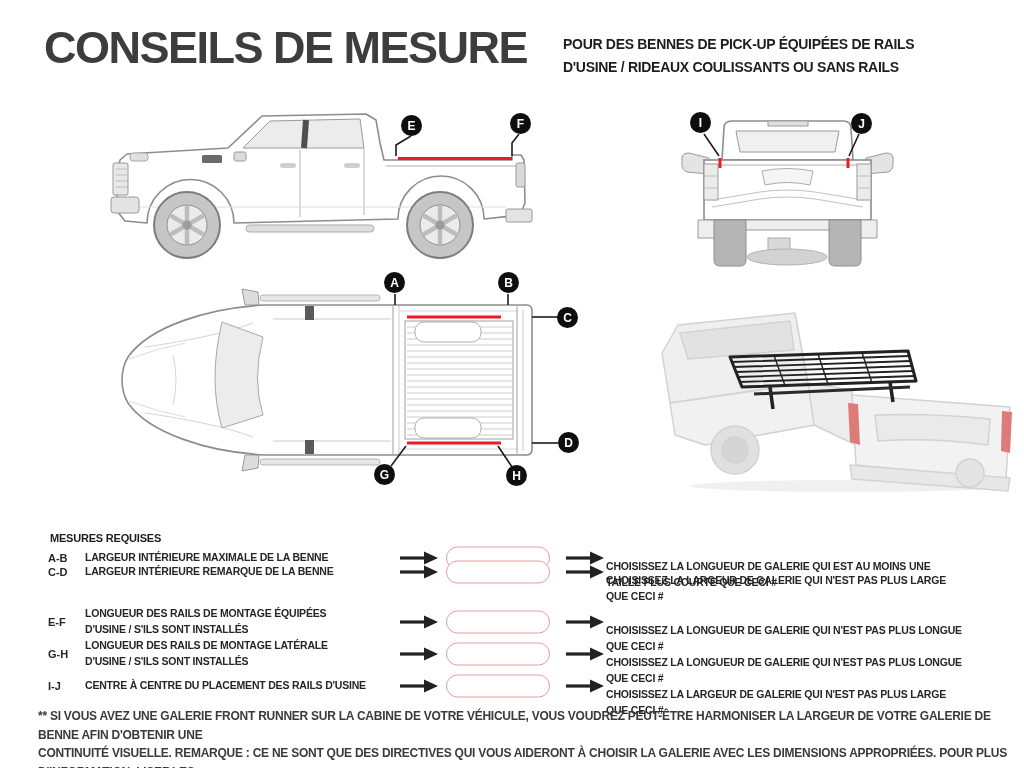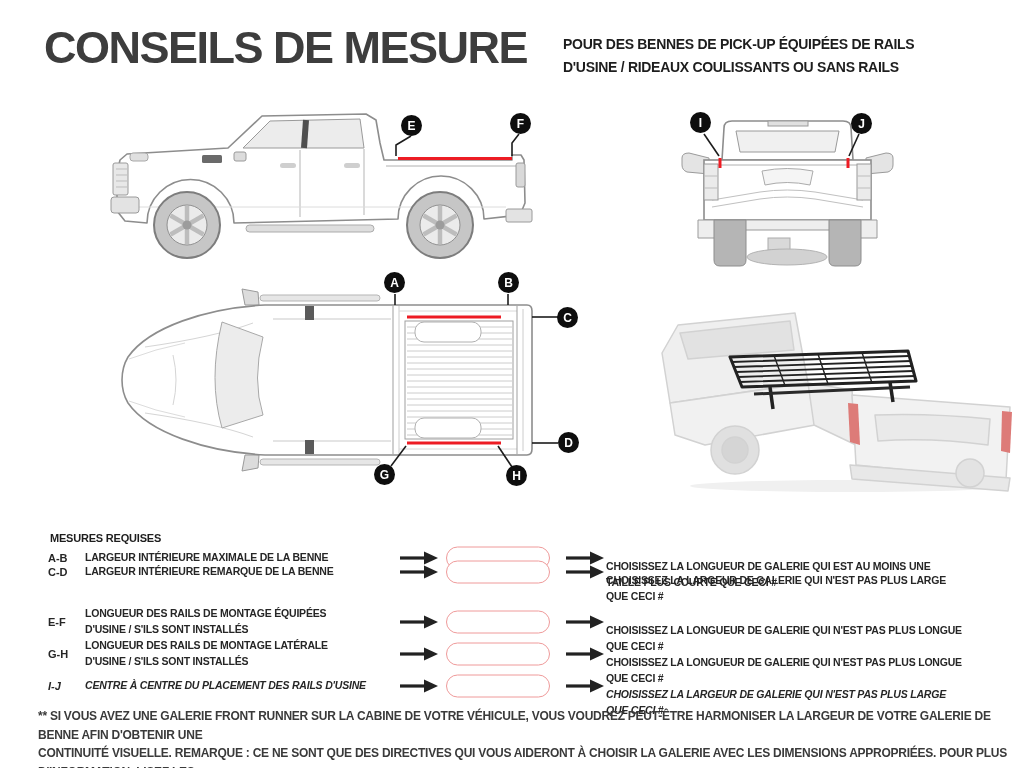--- a/index.html
+++ b/index.html
@@ -256,21 +256,21 @@
       </svg>
     <div class="pill"></div>
     <svg class="arr2" width="38" height="14" viewBox="0 0 38 14">
         <line x1="0" y1="7" x2="26" y2="7" stroke="#222" stroke-width="3.2"></line>
         <polygon points="24,0.5 38,7 24,13.5" fill="#222"></polygon>
       </svg>
     <span class="instr">CHOISISSEZ LA LONGUEUR DE GALERIE QUI N'EST PAS PLUS LONGUE
 QUE CECI #</span>
   </div>
 
-  <div class="mrow" style="top:670px;font-style:italic;">
+  <div class="mrow" style="top:670px;">
     <span class="code">I-J</span>
     <span class="label">CENTRE À CENTRE DU PLACEMENT DES RAILS D'USINE</span>
     <svg class="arr1" width="38" height="14" viewBox="0 0 38 14">
         <line x1="0" y1="7" x2="26" y2="7" stroke="#222" stroke-width="3.2"></line>
         <polygon points="24,0.5 38,7 24,13.5" fill="#222"></polygon>
       </svg>
     <div class="pill"></div>
     <svg class="arr2" width="38" height="14" viewBox="0 0 38 14">
         <line x1="0" y1="7" x2="26" y2="7" stroke="#222" stroke-width="3.2"></line>
         <polygon points="24,0.5 38,7 24,13.5" fill="#222"></polygon>

